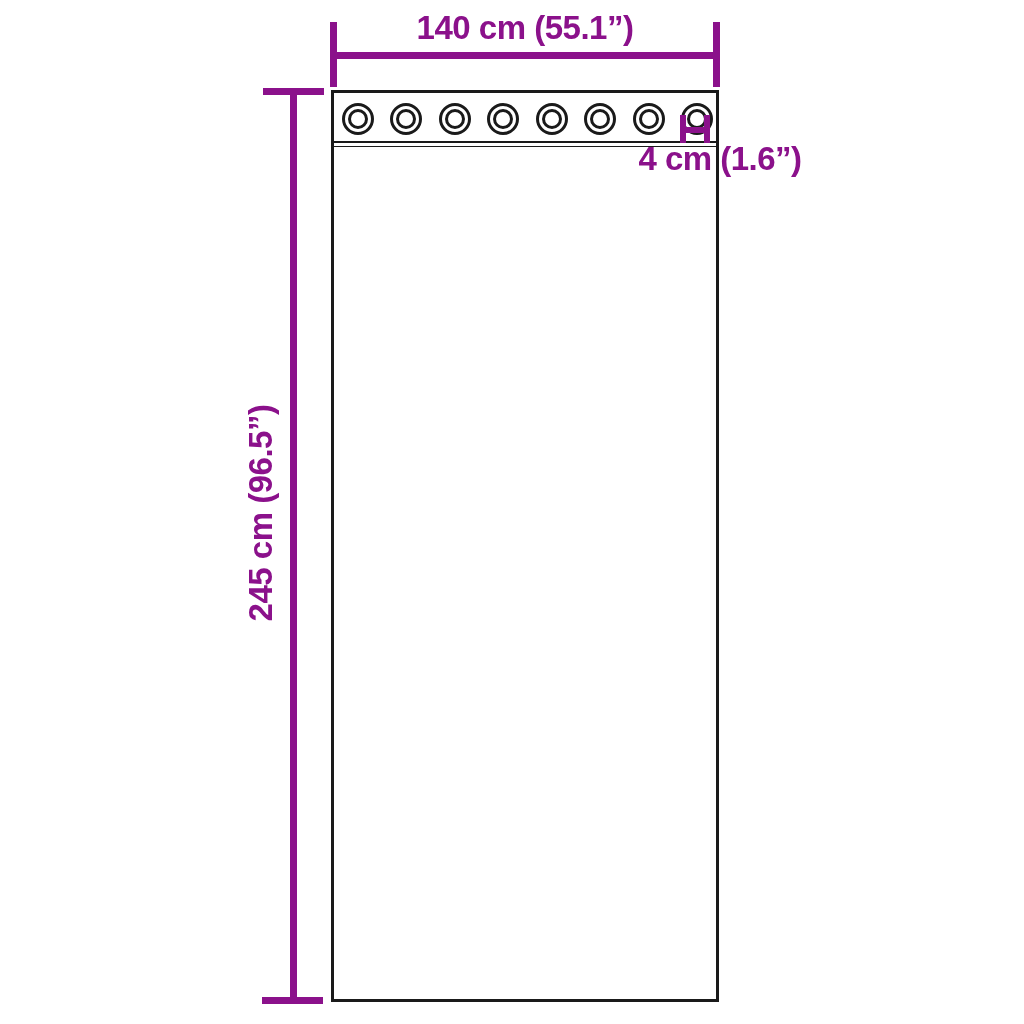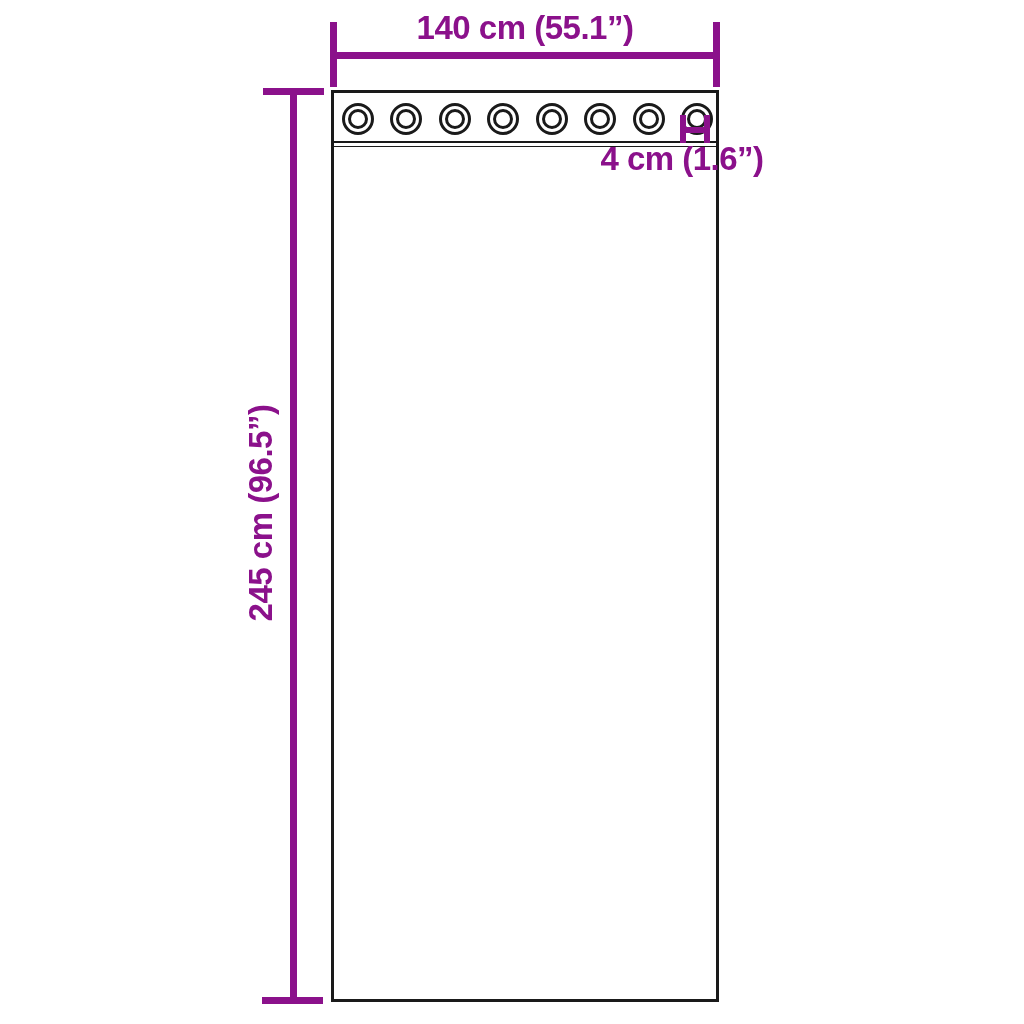--- a/index.html
+++ b/index.html
@@ -139,16 +139,16 @@
     <div class="dim" style="left:263px; top:88px; width:61px; height:7px;"></div>
     <div class="dim" style="left:262px; top:997px; width:61px; height:7px;"></div>
     <div class="dim" style="left:290px; top:91px; width:7px; height:910px;"></div>
     <div class="dim-label rot-label" style="left:260px; top:513px;">245 cm (96.5”)</div>
   </div>
 
   <div>
     <div class="bracket-piece" style="left:680px; top:115px; width:6px; height:28px;"></div>
     <div class="bracket-piece" style="left:704px; top:115px; width:6px; height:28px;"></div>
     <div class="bracket-piece" style="left:680px; top:127px; width:30px; height:6px;"></div>
-    <div class="dim-label" style="left:682px; top:142px; transform:translateX(-50%);">4 cm (1.6”)</div>
+    <div class="dim-label" style="left:720px; top:142px; transform:translateX(-50%);">4 cm (1.6”)</div>
   </div>
 
 </div>
 
 </body></html>

